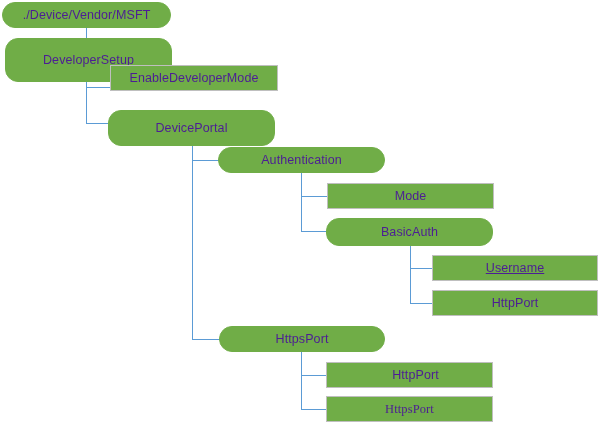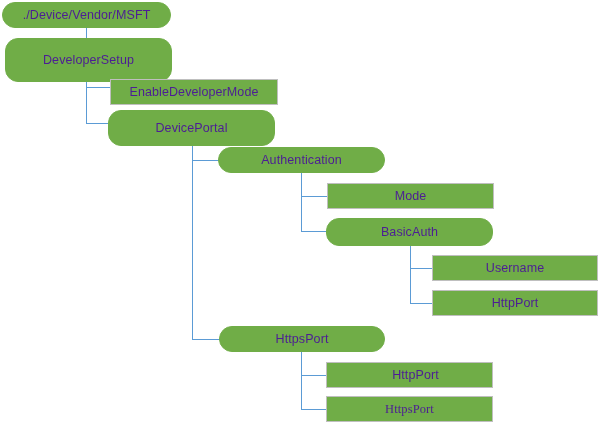--- a/index.html
+++ b/index.html
@@ -64,24 +64,24 @@
       <div class="conn v" style="left: 410px; top: 244px; height: 60px;"></div>
       <div class="conn h" style="left: 410px; top: 268px; width: 23px;"></div>
       <div class="conn h" style="left: 410px; top: 303px; width: 23px;"></div>
       <div class="conn v" style="left: 301px; top: 352px; height: 58px;"></div>
       <div class="conn h" style="left: 301px; top: 375px; width: 26px;"></div>
       <div class="conn h" style="left: 301px; top: 409px; width: 26px;"></div>
     </div>
   <div id="node-layer">
       <div class="node rounded" style="left: 2px; top: 2px; width: 169px; height: 26px; border-radius: 13px;">./Device/Vendor/MSFT</div>
       <div class="node rounded" style="left: 5px; top: 38px; width: 167px; height: 44px; border-radius: 13px;">DeveloperSetup</div>
-      <div class="node rect" style="left: 110px; top: 79px; width: 168px; height: 26px;">EnableDeveloperMode</div>
+      <div class="node rect" style="left: 110px; top: 65px; width: 168px; height: 26px;">EnableDeveloperMode</div>
       <div class="node rounded" style="left: 108px; top: 110px; width: 167px; height: 36px; border-radius: 13px;">DevicePortal</div>
       <div class="node rounded" style="left: 218px; top: 147px; width: 167px; height: 26px; border-radius: 13px;">Authentication</div>
       <div class="node rect" style="left: 327px; top: 183px; width: 167px; height: 26px;">Mode</div>
       <div class="node rounded" style="left: 326px; top: 218px; width: 167px; height: 28px; border-radius: 13px;">BasicAuth</div>
-      <div class="node rect" style="left: 432px; top: 255px; width: 166px; height: 26px;">Username</div>
+      <div class="node rect" style="left: 432px; top: 255px; width: 166px; height: 26px; text-decoration: underline;">Username</div>
       <div class="node rect" style="left: 432px; top: 290px; width: 166px; height: 26px;">HttpPort</div>
       <div class="node rounded" style="left: 219px; top: 326px; width: 166px; height: 26px; border-radius: 13px;">HttpsPort</div>
       <div class="node rect" style="left: 326px; top: 362px; width: 167px; height: 26px; padding-left: 12px;">HttpPort</div>
       <div class="node rect" style="left: 326px; top: 396px; width: 167px; height: 26px; font-family: Liberation Serif, serif;">HttpsPort</div>
     </div>
 </div>
 
 </body></html>

